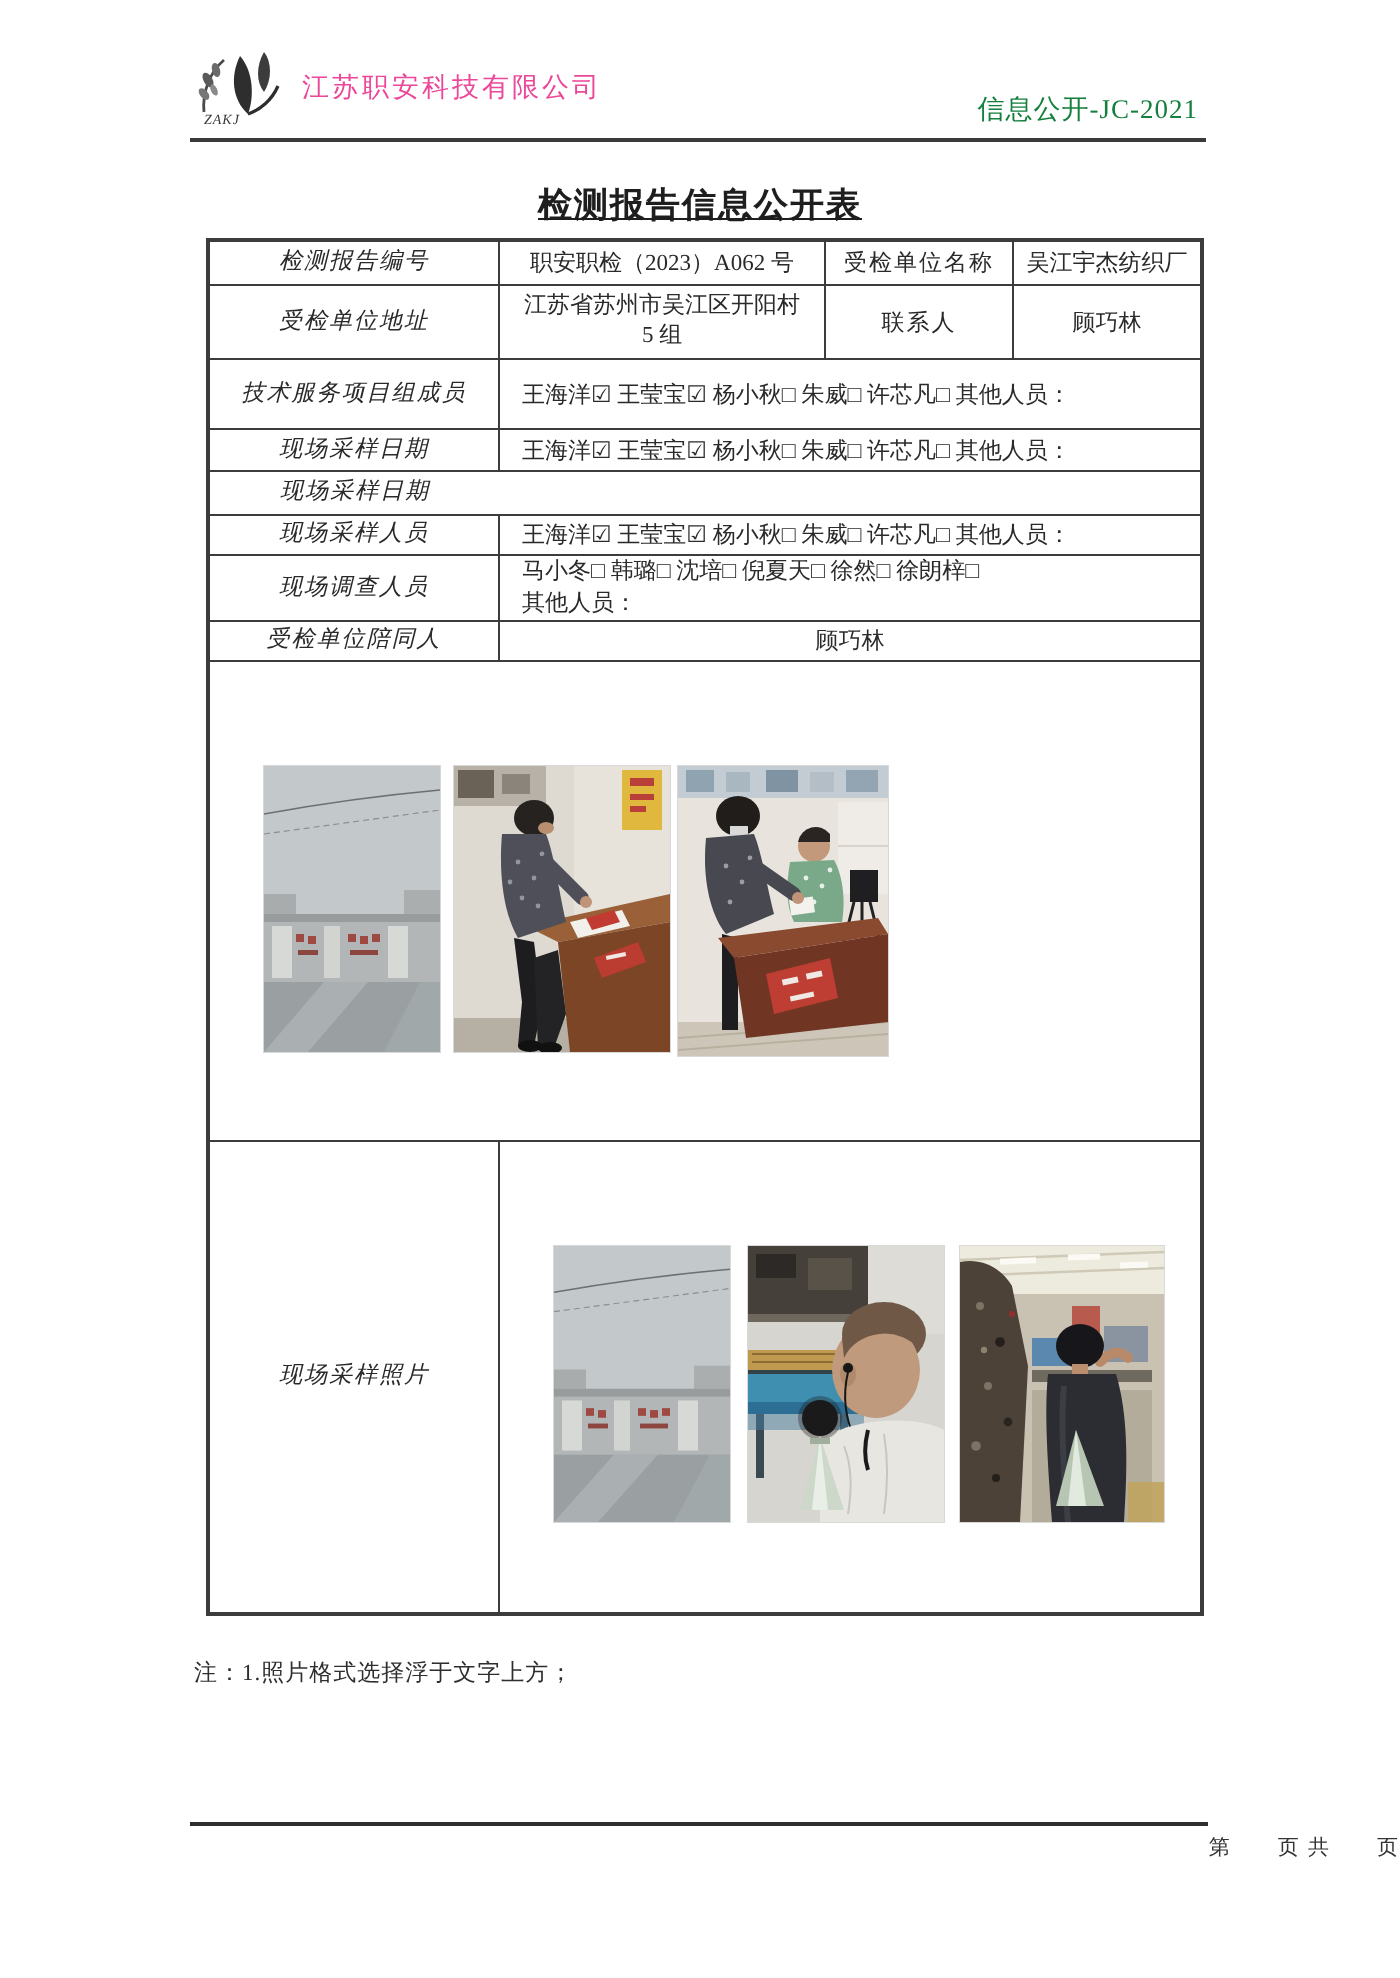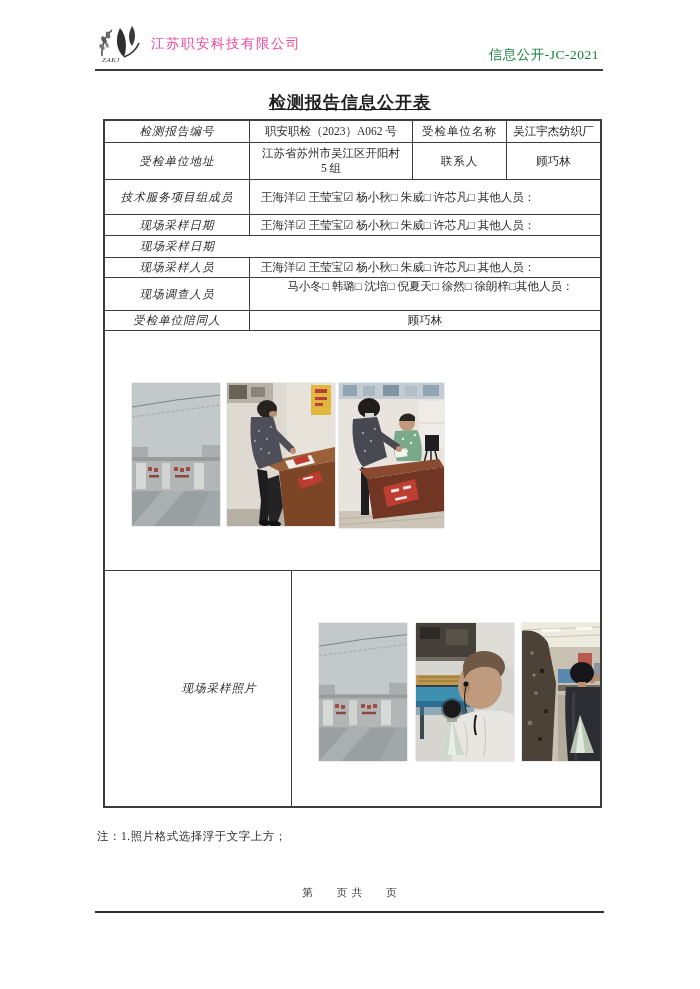--- a/index.html
+++ b/index.html
@@ -15,39 +15,39 @@
   .company{position:absolute;left:151px;top:35px;font-size:13.5px;letter-spacing:1.5px;color:#ec4899;}
   .doccode{position:absolute;right:101px;top:46px;font-size:13.5px;letter-spacing:.5px;color:#15803d;}
   .hrule{position:absolute;left:95px;top:69px;width:508px;height:2px;background:#3a3a3a;}
   
   .title{position:absolute;left:0;top:91px;width:700px;text-align:center;
     font-size:17px;font-weight:bold;letter-spacing:1px;color:#1e1e1e;text-decoration:underline;}
   
   .formtable{position:absolute;left:103px;top:119px;width:499px;border:2px solid #3c3c3c;
     box-sizing:border-box;font-size:11.5px;}
   .trow{display:flex;border-bottom:1.5px solid #3c3c3c;box-sizing:border-box;}
-  .trow:last-child{border-bottom:none;margin-left:42px;}
+  .trow:last-child{border-bottom:none;}
   .cell{box-sizing:border-box;border-right:1.5px solid #3c3c3c;display:flex;
     align-items:center;justify-content:center;text-align:center;overflow:hidden;}
   .cell:last-child{border-right:none;}
   .lab{width:145px;flex:0 0 auto;letter-spacing:1px;padding:1px 10px;line-height:15px;font-style:italic;}
   .w163{width:163px;flex:0 0 auto;}
   .w94{width:94px;flex:0 0 auto;letter-spacing:1px;}
   .grow{flex:1 1 auto;}
   .left{justify-content:flex-start;text-align:left;padding-left:11px;white-space:nowrap;}
-  .twolines{flex-direction:row;align-items:flex-start;justify-content:center;
+  .twolines{flex-direction:column;align-items:flex-start;justify-content:center;
     padding-left:11px;line-height:16px;text-align:left;}
   .addr{max-width:142px;margin:0 auto;line-height:15px;}
   .photo-cell{position:relative;flex:1 1 auto;}
   .photo{position:absolute;box-shadow:0 0 0 .5px #d8d8d8;}
   .photo svg{display:block;width:100%;height:100%;}
   
   .note{position:absolute;left:97px;top:829px;font-size:11.5px;letter-spacing:.5px;color:#2e2e2e;}
   .frule{position:absolute;left:95px;top:911px;width:509px;height:1.5px;background:#2e2e2e;}
-  .pagenum{position:absolute;left:0;top:886px;width:700px;text-align:center;
+  .pagenum{position:absolute;left:0;top:917px;width:700px;text-align:right;
     font-size:10.5px;letter-spacing:1px;color:#333;}
 </style>
 </head>
 <body>
 
 <div class="page">
 
   <div class="logo">
     <svg viewBox="0 0 52 38">
       <path d="M6,30 C5,20 9,10 16,4" stroke="#4a4a4a" stroke-width="1.4" fill="none"></path>

